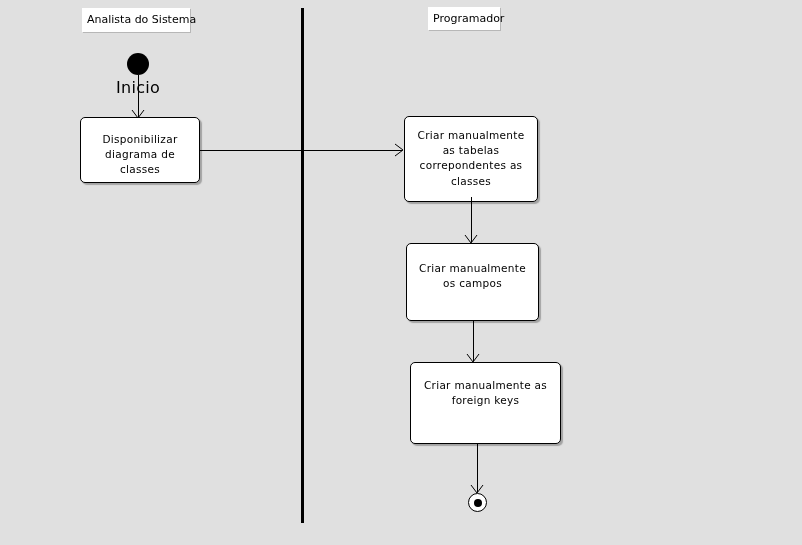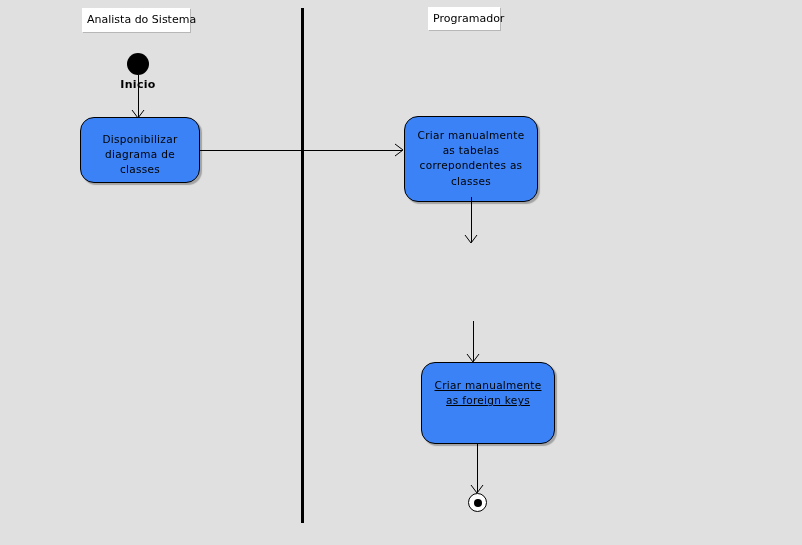--- a/index.html
+++ b/index.html
@@ -37,23 +37,23 @@
     color: #000000;
     line-height: 1;
     padding: 5px 20px 4px 4px;
     white-space: nowrap;
     box-shadow: 1px 1px 0 rgba(150,150,150,0.55);
   }
 
   
   .activity {
     position: absolute;
-    background: #3b82f6;
+    background: #ffffff;
     border: 1px solid #000000;
-    border-radius: 14px;
+    border-radius: 5px;
     box-sizing: border-box;
     box-shadow: 2px 2px 1px rgba(130,130,130,0.65);
     display: flex;
     align-items: flex-start;
     justify-content: center;
   }
   .activity .activity-text {
     display: block;
     width: 100%;
     text-align: center;
@@ -82,26 +82,25 @@
     position: absolute;
     left: 50%;
     top: 50%;
     transform: translate(-50%, -50%);
     background: #000000;
     border-radius: 50%;
   }
 
   .node-label {
     position: absolute;
-    font-size: 11px;
+    font-size: 16px;
     color: #000000;
     text-align: center;
     white-space: nowrap;
     letter-spacing: 0.3px;
-    font-weight: bold;
   }
 
   
   .conn-v {
     position: absolute;
     width: 1px;
     background: #000000;
   }
   .conn-h {
     position: absolute;
@@ -150,27 +149,30 @@
 
   <div class="activity" style="left:404px; top:116px; width:134px; height:86px;">
     <span class="activity-text" style="padding-top:11px;">Criar manualmente as tabelas correpondentes as classes</span>
   </div>
 
   <div class="conn-v" style="left:471px; top:197px; height:45px;"></div>
   <svg class="arrowhead" width="14" height="10" style="left:464px; top:234px;">
     <polyline points="1,1 7,9 13,1" fill="none" stroke="#000000" stroke-width="1"></polyline>
   </svg>
 
+  <div class="activity" style="left:406px; top:243px; width:133px; height:78px;">
+    <span class="activity-text" style="padding-top:17px;">Criar manualmente os campos</span>
+  </div>
 
   <div class="conn-v" style="left:473px; top:321px; height:40px;"></div>
   <svg class="arrowhead" width="14" height="10" style="left:466px; top:353px;">
     <polyline points="1,1 7,9 13,1" fill="none" stroke="#000000" stroke-width="1"></polyline>
   </svg>
 
-  <div class="activity" style="left:421px; top:362px; width:134px; height:82px;text-decoration:underline;">
+  <div class="activity" style="left:410px; top:362px; width:151px; height:82px;">
     <span class="activity-text" style="padding-top:15px;">Criar manualmente as foreign keys</span>
   </div>
 
   <div class="conn-v" style="left:477px; top:444px; height:48px;"></div>
   <svg class="arrowhead" width="14" height="10" style="left:470px; top:484px;">
     <polyline points="1,1 7,9 13,1" fill="none" stroke="#000000" stroke-width="1"></polyline>
   </svg>
 
   <div class="end-node" style="left:468px; top:493px; width:19px; height:19px;">
     <span class="end-inner" style="width:8px; height:8px;"></span>

